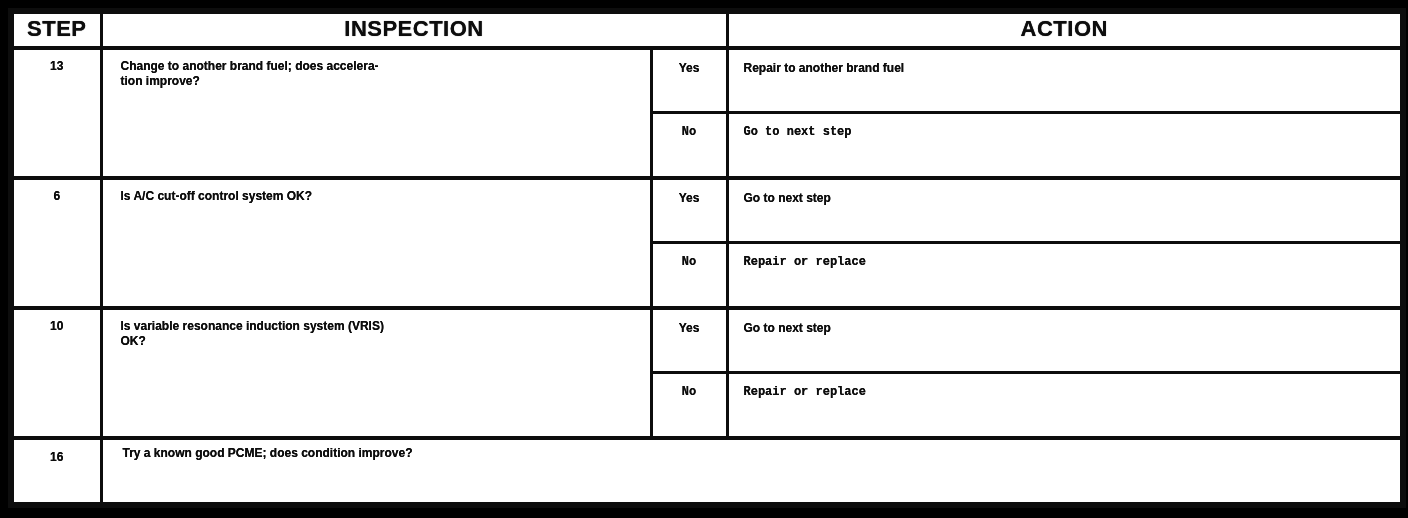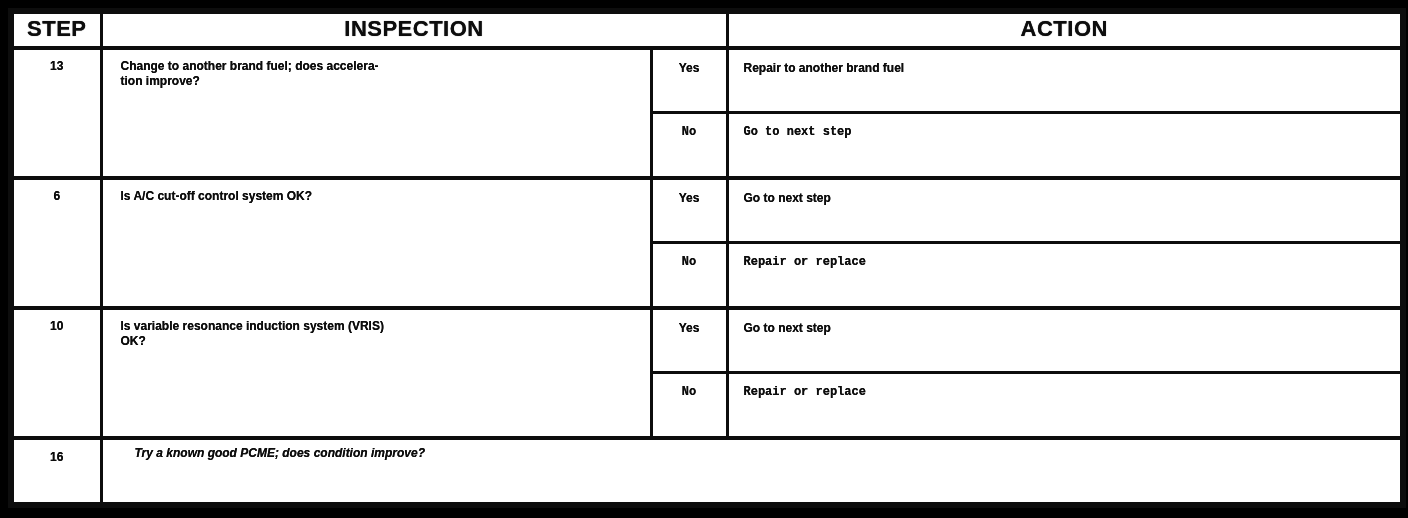--- a/index.html
+++ b/index.html
@@ -83,22 +83,21 @@
     white-space: pre-line;
   }
   td.yn {
     text-align: center;
     padding-top: 11px;
   }
   td.act {
     padding: 11px 10px 0 15px;
   }
   td.wide {
-    padding: 6px 10px 0 32px;
-    font-style: italic;
+    padding: 6px 10px 0 20px;
   }
 </style>
 </head>
 <body>
 
 <div class="page">
   <table class="troubleshoot">
     <colgroup>
       <col class="c-step">
         <col class="c-insp">

